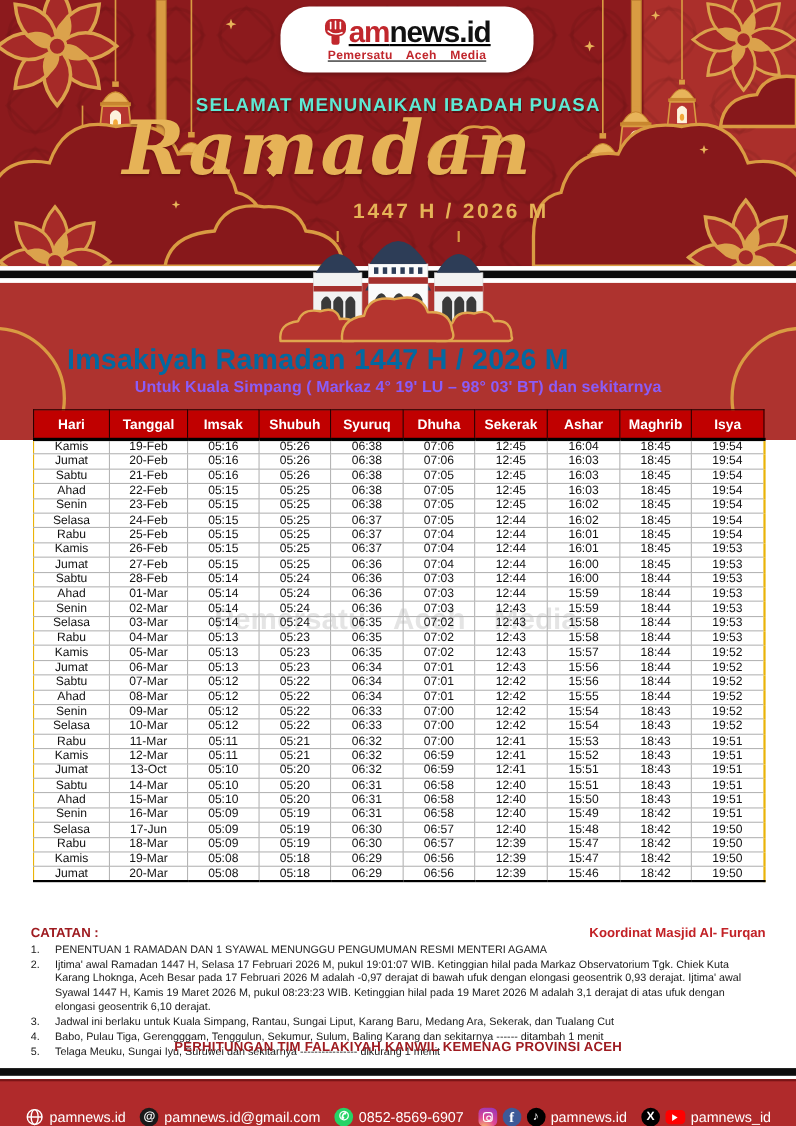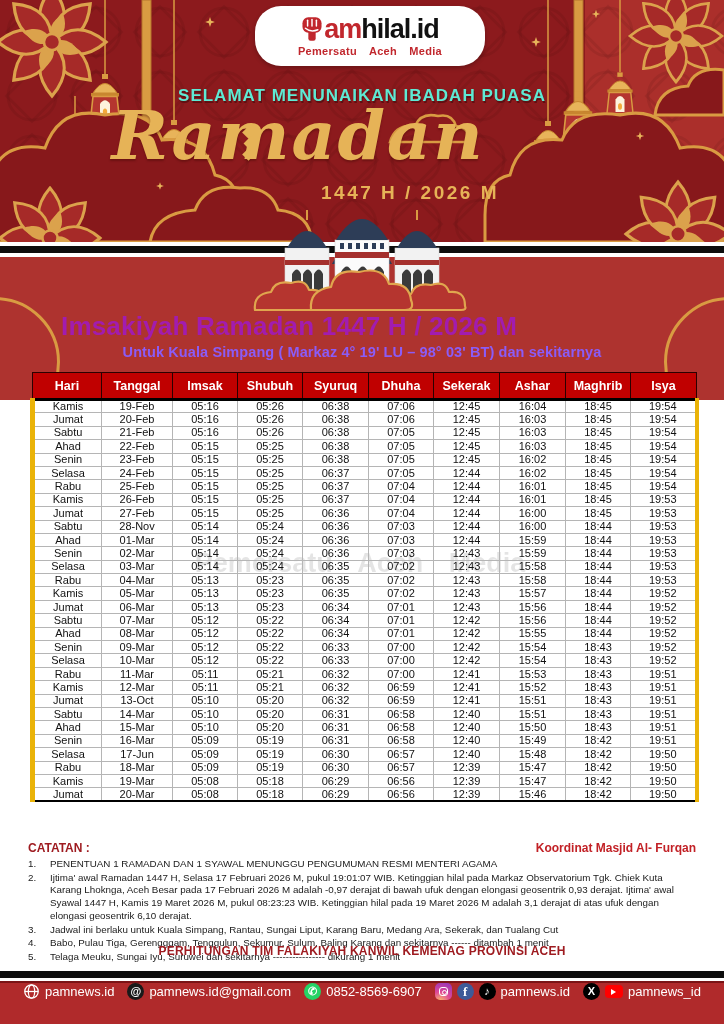--- a/index.html
+++ b/index.html
@@ -13,20 +13,21 @@
   
   .header { position:absolute; left:0; top:0; width:724px; height:242px; background:#8c1a1d; overflow:hidden; }
   .header .panel-right { position:absolute; right:0; top:0; width:139px; height:242px; background:#ab2f2b; }
   .decor-svg { position:absolute; left:0; top:0; }
 
   .logo-box {
     position:absolute; left:255px; top:6px; width:230px; height:60px;
     background:#ffffff; border-radius:26px; z-index:6;
     display:flex; flex-direction:column; align-items:center; justify-content:center;
     box-shadow:0 2px 4px rgba(0,0,0,.25);
+    text-decoration:underline;
   }
   .logo-line { display:flex; align-items:center; line-height:1; }
   .logo-fist { width:22px; height:26px; margin-right:1px; }
   .logo-red   { color:#c1272d; font-weight:bold; font-size:27px; letter-spacing:-1px; }
   .logo-black { color:#111111; font-weight:bold; font-size:27px; letter-spacing:-1px; }
   .logo-tagline { color:#c1272d; font-weight:bold; font-size:11px; margin-top:2px; word-spacing:9px; letter-spacing:.3px; }
 
   .greeting {
     position:absolute; left:0; top:86px; width:724px; text-align:center; z-index:5;
     color:#5eead4; font-weight:bold; font-size:17px; letter-spacing:1px;
@@ -54,21 +55,21 @@
   
   .red-band { position:absolute; left:0; top:257px; width:724px; height:143px; background:#ae332f; overflow:hidden; }
   .corner-arc { position:absolute; width:130px; height:130px; border:3px solid #d99b42; border-radius:50%; }
   .corner-arc.left  { left:-70px; top:40px; }
   .corner-arc.right { right:-70px; top:40px; }
 
   .mosque-svg { position:absolute; left:50%; transform:translateX(-50%); top:210px; z-index:5; }
 
   .main-title {
     position:absolute; left:0; top:311px; width:578px; text-align:center; z-index:6;
-    color:#a21caf; font-weight:bold; font-size:26px; letter-spacing:.2px;
+    color:#0369a1; font-weight:bold; font-size:26px; letter-spacing:.2px;
   }
   .main-subtitle {
     position:absolute; left:0; top:344px; width:724px; text-align:center; z-index:6;
     color:#8b5cf6; font-size:14.5px; font-weight:bold; letter-spacing:.1px;
   }
 
   
   .table-area { position:absolute; left:30px; top:372px; width:664px; z-index:6; }
   .watermark {
     position:absolute; left:20px; top:172px; width:620px; text-align:center;
@@ -78,42 +79,42 @@
   .watermark .wm2 { font-size:27px; font-weight:bold; word-spacing:18px; margin-top:4px; }
   table.sched { border-collapse:collapse; table-layout:fixed; width:664px; position:relative; z-index:2; }
   table.sched thead th {
     background:#c00000; color:#ffffff; font-weight:bold; font-size:12.5px;
     height:27px; border:1px solid #2b0000; border-bottom:3px solid #000000; padding:0;
   }
   table.sched tbody td {
     font-size:11px; color:#111111; text-align:center; height:13.4px; padding:0;
     border:1px solid #b5b5b5; background:transparent; line-height:1;
   }
-  table.sched tbody td:first-child { border-left:5px solid #eab308; }
-  table.sched tbody td:last-child  { border-right:4px solid #eab308; }
+  table.sched tbody td:first-child { border-left:1px solid #eab308; }
+  table.sched tbody td:last-child  { border-right:2px solid #eab308; }
   table.sched tbody tr:last-child td { border-bottom:2.5px solid #000000; }
 
   
   .notes { position:absolute; left:28px; top:841px; width:668px; z-index:6; }
   .notes-head { display:flex; justify-content:space-between; align-items:baseline; }
   .notes-title { color:#9e1b20; font-weight:bold; font-size:12px; }
   .notes-coord { color:#c22126; font-weight:bold; font-size:12px;text-align:center; }
   .notes-list { list-style:none; margin-top:3px; }
   .notes-list li { display:flex; font-size:9.8px; color:#1a1a1a; line-height:1.3; margin-bottom:1px; }
   .notes-list li .num { width:22px; flex:0 0 22px; }
   .notes-list li .txt { flex:1; }
   .calc-line {
     position:absolute; left:0; top:944px; width:724px; text-align:center; z-index:6;
     color:#9e1b20; font-weight:bold; font-size:12px; letter-spacing:.2px;
   }
 
   
   .footer-black { position:absolute; left:0; top:971px; width:724px; height:7px; background:#0d0d0d; }
   .footer-bar   { position:absolute; left:0; top:981px; width:724px; height:43px; background:#b02a2b; border-top:2px solid #7a1416;
-                  display:flex; align-items:flex-start; justify-content:center; gap:13px; }
+                  display:flex; align-items:flex-end; justify-content:center; gap:13px; }
   .f-item { display:flex; align-items:center; gap:5px; color:#ffffff; font-size:13px; }
   .cir { width:17px; height:17px; border-radius:50%; display:inline-flex; align-items:center; justify-content:center;
          font-size:11px; font-weight:bold; color:#fff; line-height:1; }
   .cir.dark  { background:#1a1a1a; }
   .cir.green { background:#25d366; font-size:11px; }
   .cir.fb    { background:#3d5a98; font-family:"Liberation Serif", serif; font-size:13px; }
   .cir.black { background:#000000; }
   .sq.ig { width:17px; height:17px; border-radius:5px; display:inline-flex; align-items:center; justify-content:center;
            background:radial-gradient(circle at 30% 110%, #fdc468 0%, #df4996 45%, #9b36b7 90%); }
   .ig-cam { width:9px; height:9px; border:1.5px solid #fff; border-radius:3px; position:relative; }
@@ -222,21 +223,21 @@
           <rect x="10" y="18" width="10" height="15" rx="3" fill="#c1272d"></rect>
           <rect x="2" y="1" width="26" height="21" rx="8" fill="#c1272d"></rect>
           <g stroke="#ffffff" stroke-width="2" fill="none" stroke-linecap="round">
             <path d="M9,5 v8"></path>
               <path d="M15,4 v9"></path>
               <path d="M21,5 v8"></path>
             <path d="M6,16 q7,6 17,2"></path>
           </g>
         </svg>
         <span class="logo-red">am</span>
-          <span class="logo-black">hilal.id</span>
+          <span class="logo-black">news.id</span>
       </div>
       <div class="logo-tagline">Pemersatu Aceh Media</div>
     </div>
 
     <div class="greeting">SELAMAT MENUNAIKAN IBADAH PUASA</div>
     <div class="ramadan-title">Ramadan</div>
     <div class="ramadan-diamonds">
         <span></span>
         <span></span>
         <span></span>
@@ -433,21 +434,21 @@
             <td>05:25</td>
             <td>06:36</td>
             <td>07:04</td>
             <td>12:44</td>
             <td>16:00</td>
             <td>18:45</td>
             <td>19:53</td>
           </tr>
           <tr>
             <td>Sabtu</td>
-            <td>28-Nov</td>
+            <td>28-Feb</td>
             <td>05:14</td>
             <td>05:24</td>
             <td>06:36</td>
             <td>07:03</td>
             <td>12:44</td>
             <td>16:00</td>
             <td>18:44</td>
             <td>19:53</td>
           </tr>
           <tr>

